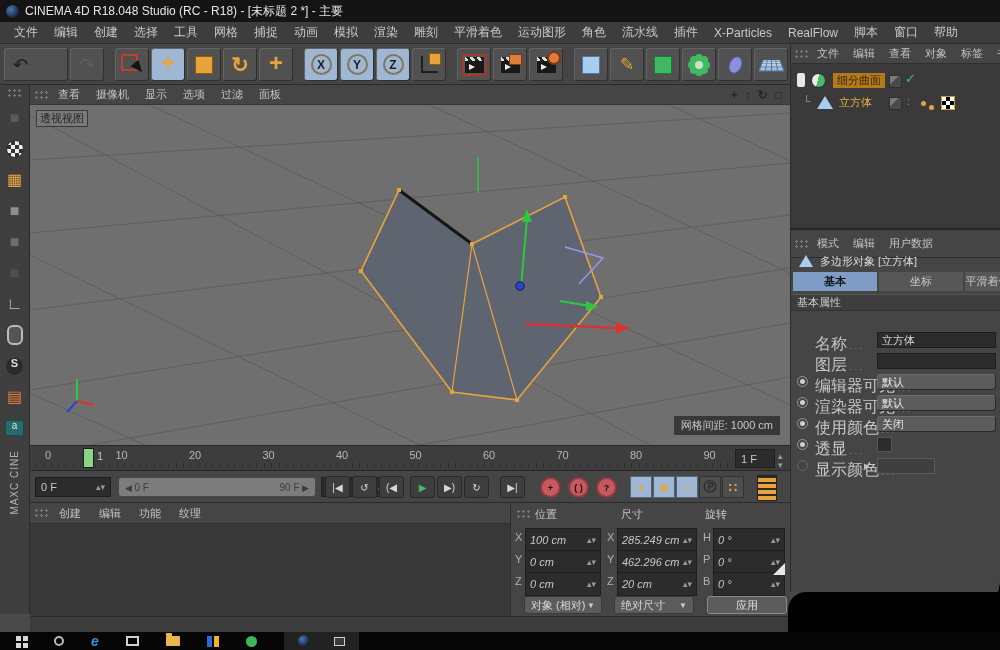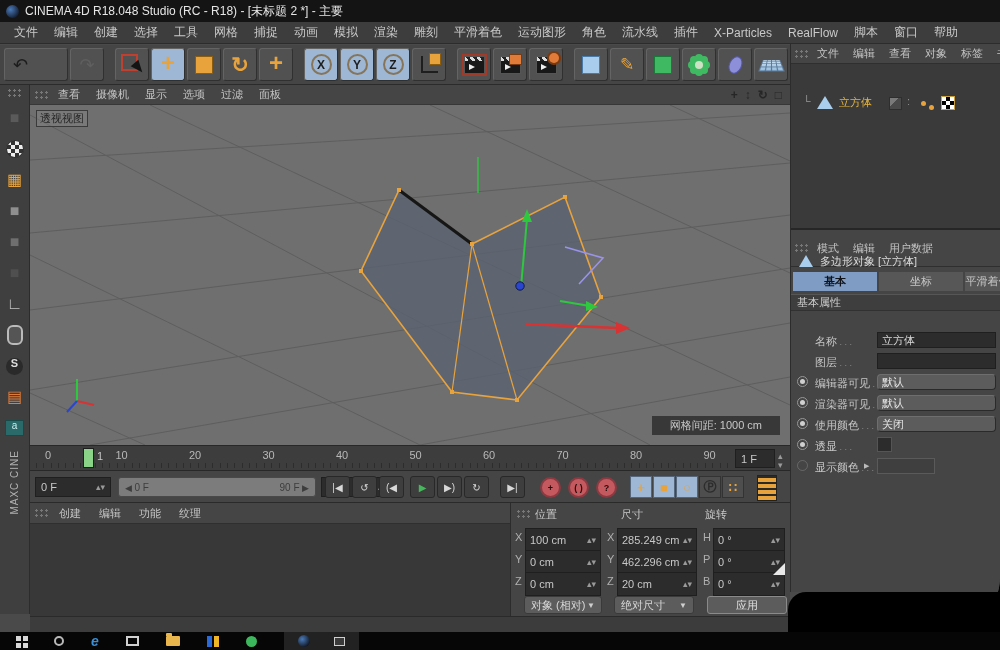--- a/index.html
+++ b/index.html
@@ -92,21 +92,21 @@
   #viewport{position:absolute;left:30px;top:85px;width:760px;height:360px;}
   #vpmenu{position:absolute;left:0;top:0;right:0;height:20px;background:#454545;display:flex;
     align-items:center;padding-left:4px;border-bottom:1px solid #373737;box-sizing:border-box;}
   #vpmenu .mi{padding:0 8px;font-size:11px;color:#c4c4c4;}
   #vpnav{margin-left:auto;display:flex;gap:7px;padding-right:8px;}
   #vpnav .nv{color:#262626;font-size:12px;font-weight:bold;background:none;border:none;padding:0;line-height:1;}
   #vpcanvas{position:absolute;left:0;top:20px;right:0;bottom:0;background:#6f6f6f;overflow:hidden;}
   #vplabel{position:absolute;left:6px;top:5px;border:1px solid #3a3a3a;color:#262626;font-size:11px;
     padding:0 3px;background:rgba(140,140,140,.35);}
   #gridbadge{position:absolute;right:10px;bottom:10px;background:rgba(42,42,42,.8);color:#c8c8c8;
-    font-size:11px;padding:2px 18px;}
+    font-size:11px;padding:2px 7px;}
 
   
   #ruler{position:absolute;left:30px;top:445px;width:760px;height:26px;background:#3d3d3d;
     border-top:1px solid #282828;border-bottom:1px solid #282828;box-sizing:border-box;}
   #rulerticks{position:absolute;left:0;top:0;width:700px;height:100%;}
   #rulerticks::after{content:"";position:absolute;left:6px;right:0;bottom:2px;height:5px;
     background:repeating-linear-gradient(90deg,#2d2d2d 0 1px,transparent 1px 7.35px);}
   .tick{position:absolute;top:3px;width:24px;text-align:center;font-size:11px;color:#b8b8b8;}
   #marker{position:absolute;left:53px;top:2px;width:11px;height:20px;background:var(--marker-green);
     border:1px solid #1e1e1e;box-sizing:border-box;}
@@ -150,21 +150,21 @@
   #matbody{position:absolute;left:0;top:21px;right:0;bottom:0;background:#383838;}
 
   
   #coords{position:absolute;left:510px;top:503px;width:280px;height:113px;background:#454545;
     border-left:1px solid #2c2c2c;box-sizing:border-box;}
   #coords .hdr{position:absolute;top:4px;font-size:11px;color:#c8c8c8;}
   .crow{position:absolute;left:0;width:100%;height:20px;}
   .crow .axl{position:absolute;top:3px;font-size:11px;color:#b0b0b0;}
   .crow .cfield{position:absolute;top:0;height:24px;background:#2c2c2c;border:1px solid #1f1f1f;
     color:#c8c8c8;font-size:11px;display:flex;align-items:center;justify-content:space-between;
-    padding:0 4px;box-sizing:border-box;}
+    padding:0 4px;box-sizing:border-box;font-style:italic;}
   .dd{position:absolute;height:18px;background:#5c5c5c;border:1px solid #3a3a3a;border-radius:3px;
     color:#d8d8d8;font-size:11px;display:flex;align-items:center;justify-content:space-between;
     padding:0 6px;box-sizing:border-box;}
   .dd .dda{font-size:8px;color:#cfcfcf;}
   #applybtn{position:absolute;height:18px;background:#5c5c5c;border:1px solid #8a8a8a;border-radius:3px;
     color:#e0e0e0;font-size:11px;display:flex;align-items:center;justify-content:center;box-sizing:border-box;}
   #foldtri{position:absolute;left:262px;top:60px;width:0;height:0;
     border-left:12px solid transparent;border-bottom:12px solid #e8e8e8;}
 
   
@@ -193,41 +193,41 @@
     background:linear-gradient(135deg,#7a7a7a 40%,#4a4a4a 40%);border:1px solid #2e2e2e;}
   .omcheck{position:absolute;left:114px;top:1px;font-size:13px;font-weight:bold;color:#3ec06a;}
   .omcolon{position:absolute;left:116px;top:3px;font-size:11px;color:#8a8a8a;}
   .tagdots{position:absolute;left:130px;top:9px;width:5px;height:5px;border-radius:50%;
     background:var(--accent-orange);box-shadow:8px 4px 0 var(--accent-orange);}
   .checker-tag{position:absolute;left:150px;top:4px;width:14px;height:14px;border:1px solid #caa040;
     background:#fff;background-image:linear-gradient(45deg,#000 25%,transparent 25%,transparent 75%,#000 75%),
       linear-gradient(45deg,#000 25%,transparent 25%,transparent 75%,#000 75%);
     background-size:8px 8px;background-position:0 0,4px 4px;box-sizing:border-box;}
 
-  #ammenu{position:absolute;left:0;top:186px;right:0;height:37px;background:#454545;display:flex;
+  #ammenu{position:absolute;left:0;top:186px;right:0;height:28px;background:#454545;display:flex;
     align-items:center;padding-left:3px;border-bottom:1px solid #2f2f2f;box-sizing:border-box;}
   #amheader{position:absolute;left:0;top:206px;right:0;height:22px;display:flex;align-items:center;
     gap:7px;padding-left:8px;box-sizing:border-box;}
   #amheader .tri-sm{width:0;height:0;border-left:7px solid transparent;border-right:7px solid transparent;
     border-bottom:12px solid #a9cdec;}
   #amheader .htxt{font-size:11px;color:#dcdcdc;}
   #amtabs{position:absolute;left:0;top:228px;right:0;height:20px;display:flex;gap:2px;padding-left:2px;}
   .amtab{flex:0 0 84px;height:19px;background:#575757;color:#c8c8c8;font-size:11px;display:flex;
     align-items:center;justify-content:center;border:none;padding:0;overflow:hidden;white-space:nowrap;}
   .amtab.active{background:var(--tab-blue);color:#10141a;font-weight:bold;}
   #amsection{position:absolute;left:0;top:250px;right:0;height:17px;background:#3e3e3e;
     border-top:1px solid #565656;border-bottom:1px solid #313131;color:#cfcfcf;font-size:11px;
     display:flex;align-items:center;padding-left:6px;box-sizing:border-box;}
   #amrows{position:absolute;left:0;top:286px;right:0;}
   .arow{position:relative;height:21px;}
   .arow .radio{position:absolute;left:6px;top:4px;width:11px;height:11px;border:1px solid #979797;
     border-radius:50%;box-sizing:border-box;}
   .arow.radio-on .radio::after{content:"";position:absolute;inset:2px;border-radius:50%;background:#d0d0d0;}
   .arow.radio-off .radio{opacity:.4;}
-  .arow .rlabel{position:absolute;left:24px;top:4px;font-size:11px;color:#c6c6c6;white-space:nowrap;}
+  .arow .rlabel{position:absolute;left:24px;top:4px;font-size:16px;color:#c6c6c6;white-space:nowrap;}
   .arow .rlabel::after{content:" . . .";color:#8a8a8a;font-size:9px;}
   .arow .rfield{position:absolute;left:86px;right:4px;top:2px;height:16px;background:#2c2c2c;
     border:1px solid #1f1f1f;color:#d8d8d8;font-size:11px;display:flex;align-items:center;
     padding:0 4px;box-sizing:border-box;overflow:hidden;}
   .arow.kind-dropdown .rfield{background:#5c5c5c;border-color:#6e6e6e #2a2a2a #2a2a2a #6e6e6e;
     border-radius:4px;color:#e8e8e8;}
   .arow.kind-swatch .rfield{width:58px;right:auto;background:#3f3f3f;border:1px solid #5a5a5a;}
   .arow.kind-swatch::before{content:"▶";position:absolute;left:73px;top:6px;font-size:7px;color:#bbb;}
   .arow.kind-checkbox .rfield{width:15px;right:auto;height:15px;background:#2c2c2c;border:1px solid #555;}
 
@@ -647,20 +647,27 @@
 
       <span class="mi">文件</span>
           <span class="mi">编辑</span>
           <span class="mi">查看</span>
           <span class="mi">对象</span>
           <span class="mi">标签</span>
           <span class="mi">书签</span>
         </span>
     </div>
     <div id="ombody">
+      <div class="omrow" id="omrow1">
+        <span class="vis-toggle"></span>
+        <span class="sphere-icon"></span>
+        <span class="objname1">细分曲面</span>
+        <span class="layer-sq"></span>
+        <span class="omcheck">✓</span>
+      </div>
       <div class="omrow" id="omrow2">
         <span class="elbow">└</span>
         <span class="tri-icon"></span>
         <span class="objname2">立方体</span>
         <span class="layer-sq"></span>
         <span class="omcolon">:</span>
         <span class="tagdots"></span>
         <span class="checker-tag"></span>
       </div>
     </div>

